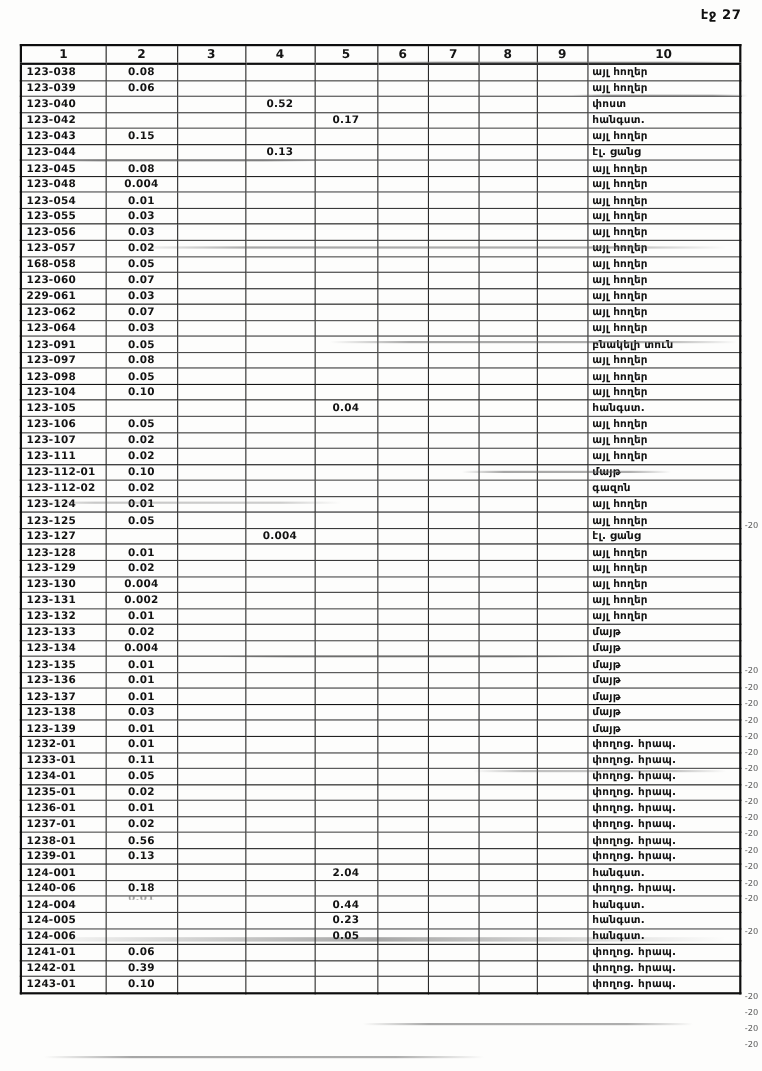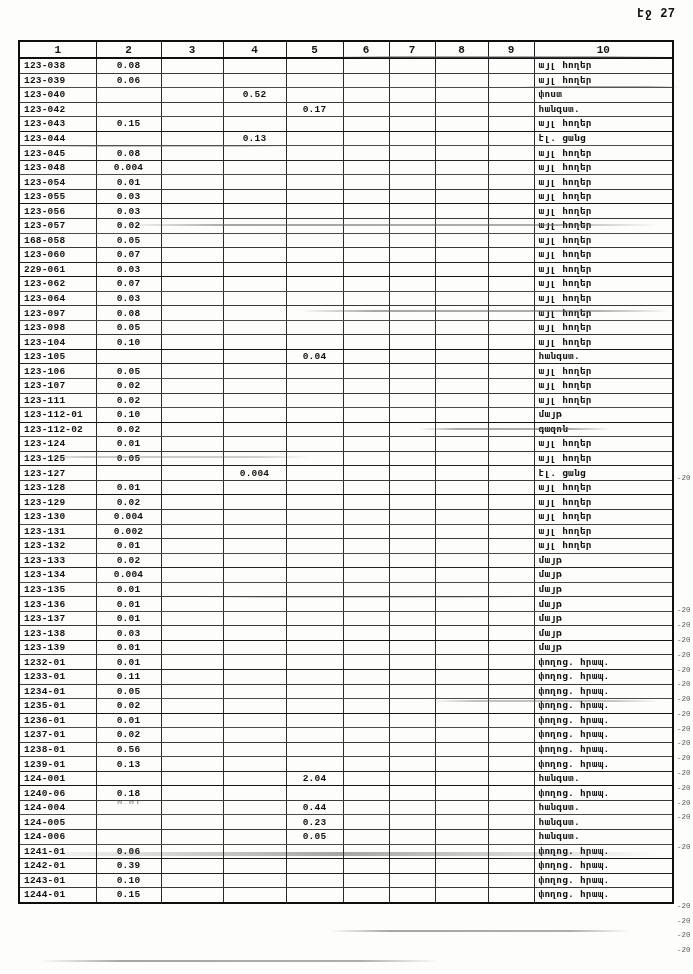--- a/index.html
+++ b/index.html
@@ -2,21 +2,21 @@
 <html><head>
 <meta charset="utf-8">
 <style>
   html,body{margin:0;padding:0;}
   body{
     width:693px;height:974px;position:relative;overflow:hidden;
     background:#fdfdfc;
     font-family:"DejaVu Sans",sans-serif;
     color:#151515;
   }
-  .page{position:absolute;inset:0;font-family:Liberation Mono, monospace;}
+  .page{position:absolute;inset:0;}
   .page-label{
     position:absolute;top:6px;left:637px;
     font-size:12px;font-weight:700;letter-spacing:.5px;color:#101010;
   }
   .table-wrap{position:absolute;top:40px;left:18px;}
   table{
     border-collapse:collapse;table-layout:fixed;width:654px;
     border:2px solid #0e0e0e;
   }
   th{
@@ -287,20 +287,32 @@
             <td class="c3"></td>
             <td class="c4"></td>
             <td class="c5"></td>
             <td class="c6"></td>
             <td class="c7"></td>
             <td class="c8"></td>
             <td class="c9"></td>
             <td class="c10">այլ հողեր</td>
           </tr>
           <tr>
+            <td class="c1">123-091</td>
+            <td class="c2">0.05</td>
+            <td class="c3"></td>
+            <td class="c4"></td>
+            <td class="c5"></td>
+            <td class="c6"></td>
+            <td class="c7"></td>
+            <td class="c8"></td>
+            <td class="c9"></td>
+            <td class="c10">բնակելի տուն</td>
+          </tr>
+          <tr>
             <td class="c1">123-097</td>
             <td class="c2">0.08</td>
             <td class="c3"></td>
             <td class="c4"></td>
             <td class="c5"></td>
             <td class="c6"></td>
             <td class="c7"></td>
             <td class="c8"></td>
             <td class="c9"></td>
             <td class="c10">այլ հողեր</td>
@@ -759,32 +771,20 @@
             <td class="c5"></td>
             <td class="c6"></td>
             <td class="c7"></td>
             <td class="c8"></td>
             <td class="c9"></td>
             <td class="c10">փողոց. հրապ.</td>
           </tr>
           <tr>
             <td class="c1">1243-01</td>
             <td class="c2">0.10</td>
-            <td class="c3"></td>
-            <td class="c4"></td>
-            <td class="c5"></td>
-            <td class="c6"></td>
-            <td class="c7"></td>
-            <td class="c8"></td>
-            <td class="c9"></td>
-            <td class="c10">փողոց. հրապ.</td>
-          </tr>
-          <tr>
-            <td class="c1">1244-01</td>
-            <td class="c2">0.15</td>
             <td class="c3"></td>
             <td class="c4"></td>
             <td class="c5"></td>
             <td class="c6"></td>
             <td class="c7"></td>
             <td class="c8"></td>
             <td class="c9"></td>
             <td class="c10">փողոց. հրապ.</td>
           </tr>
         </tbody>

